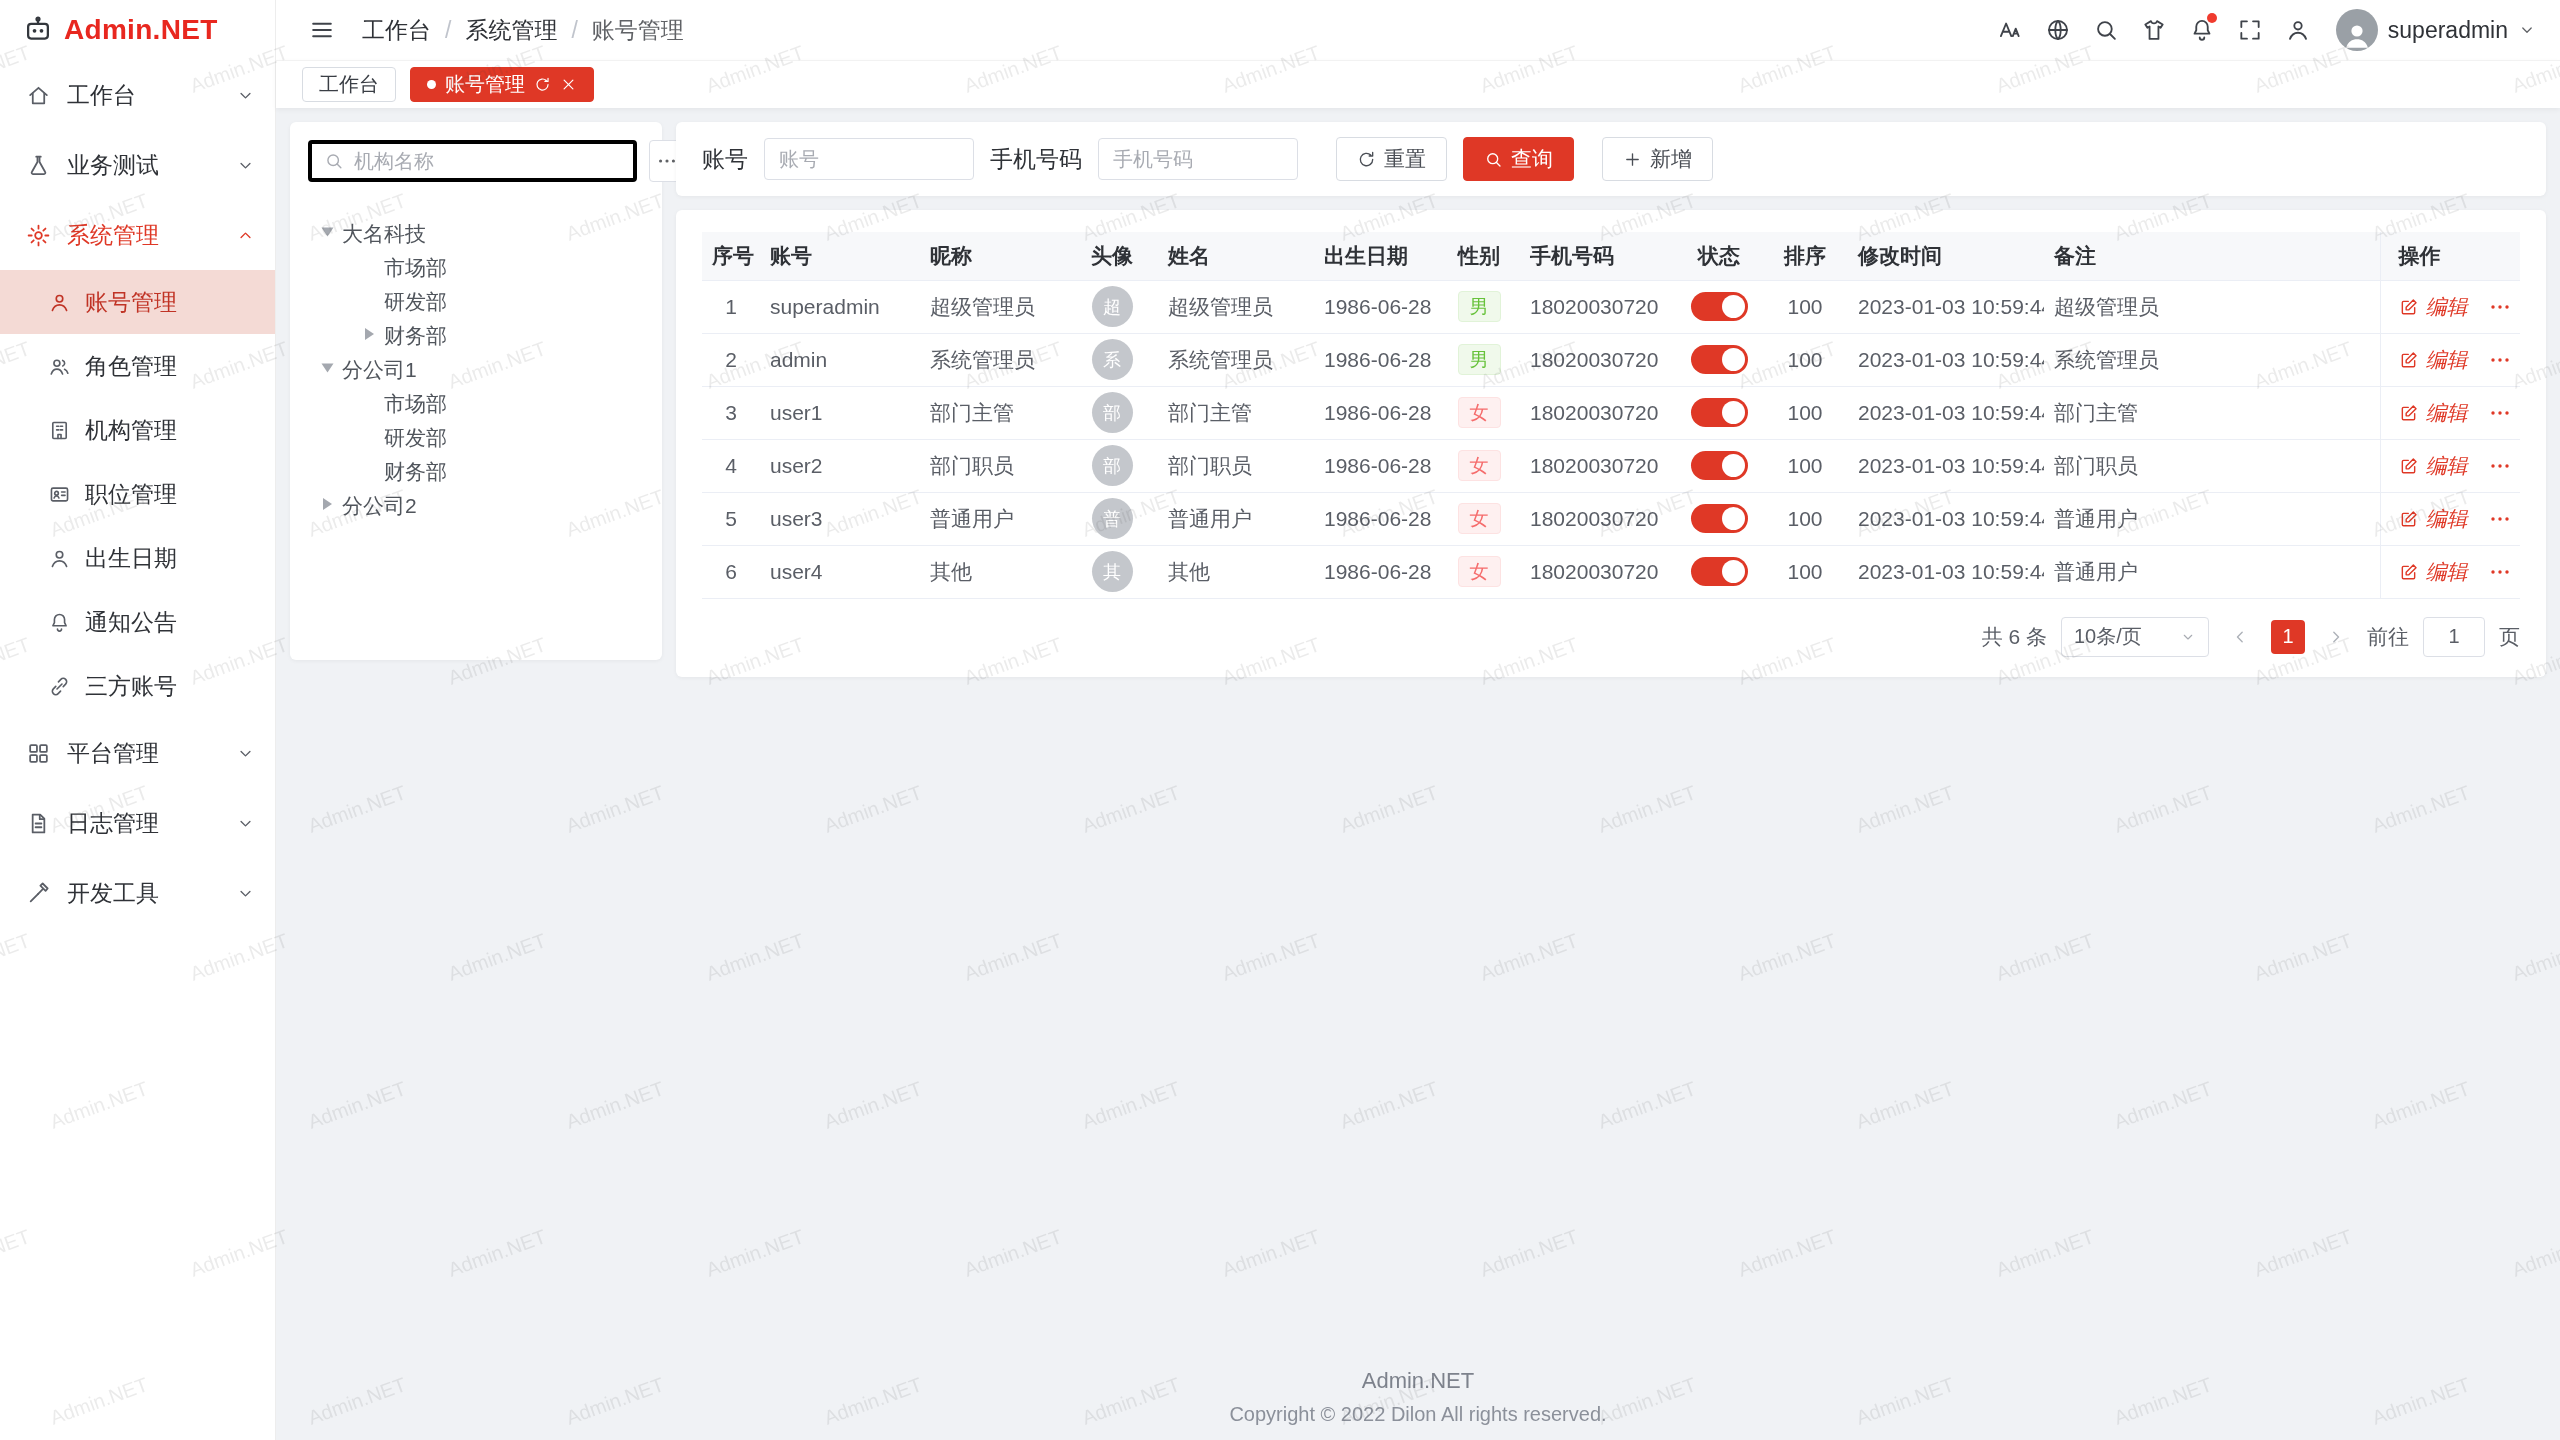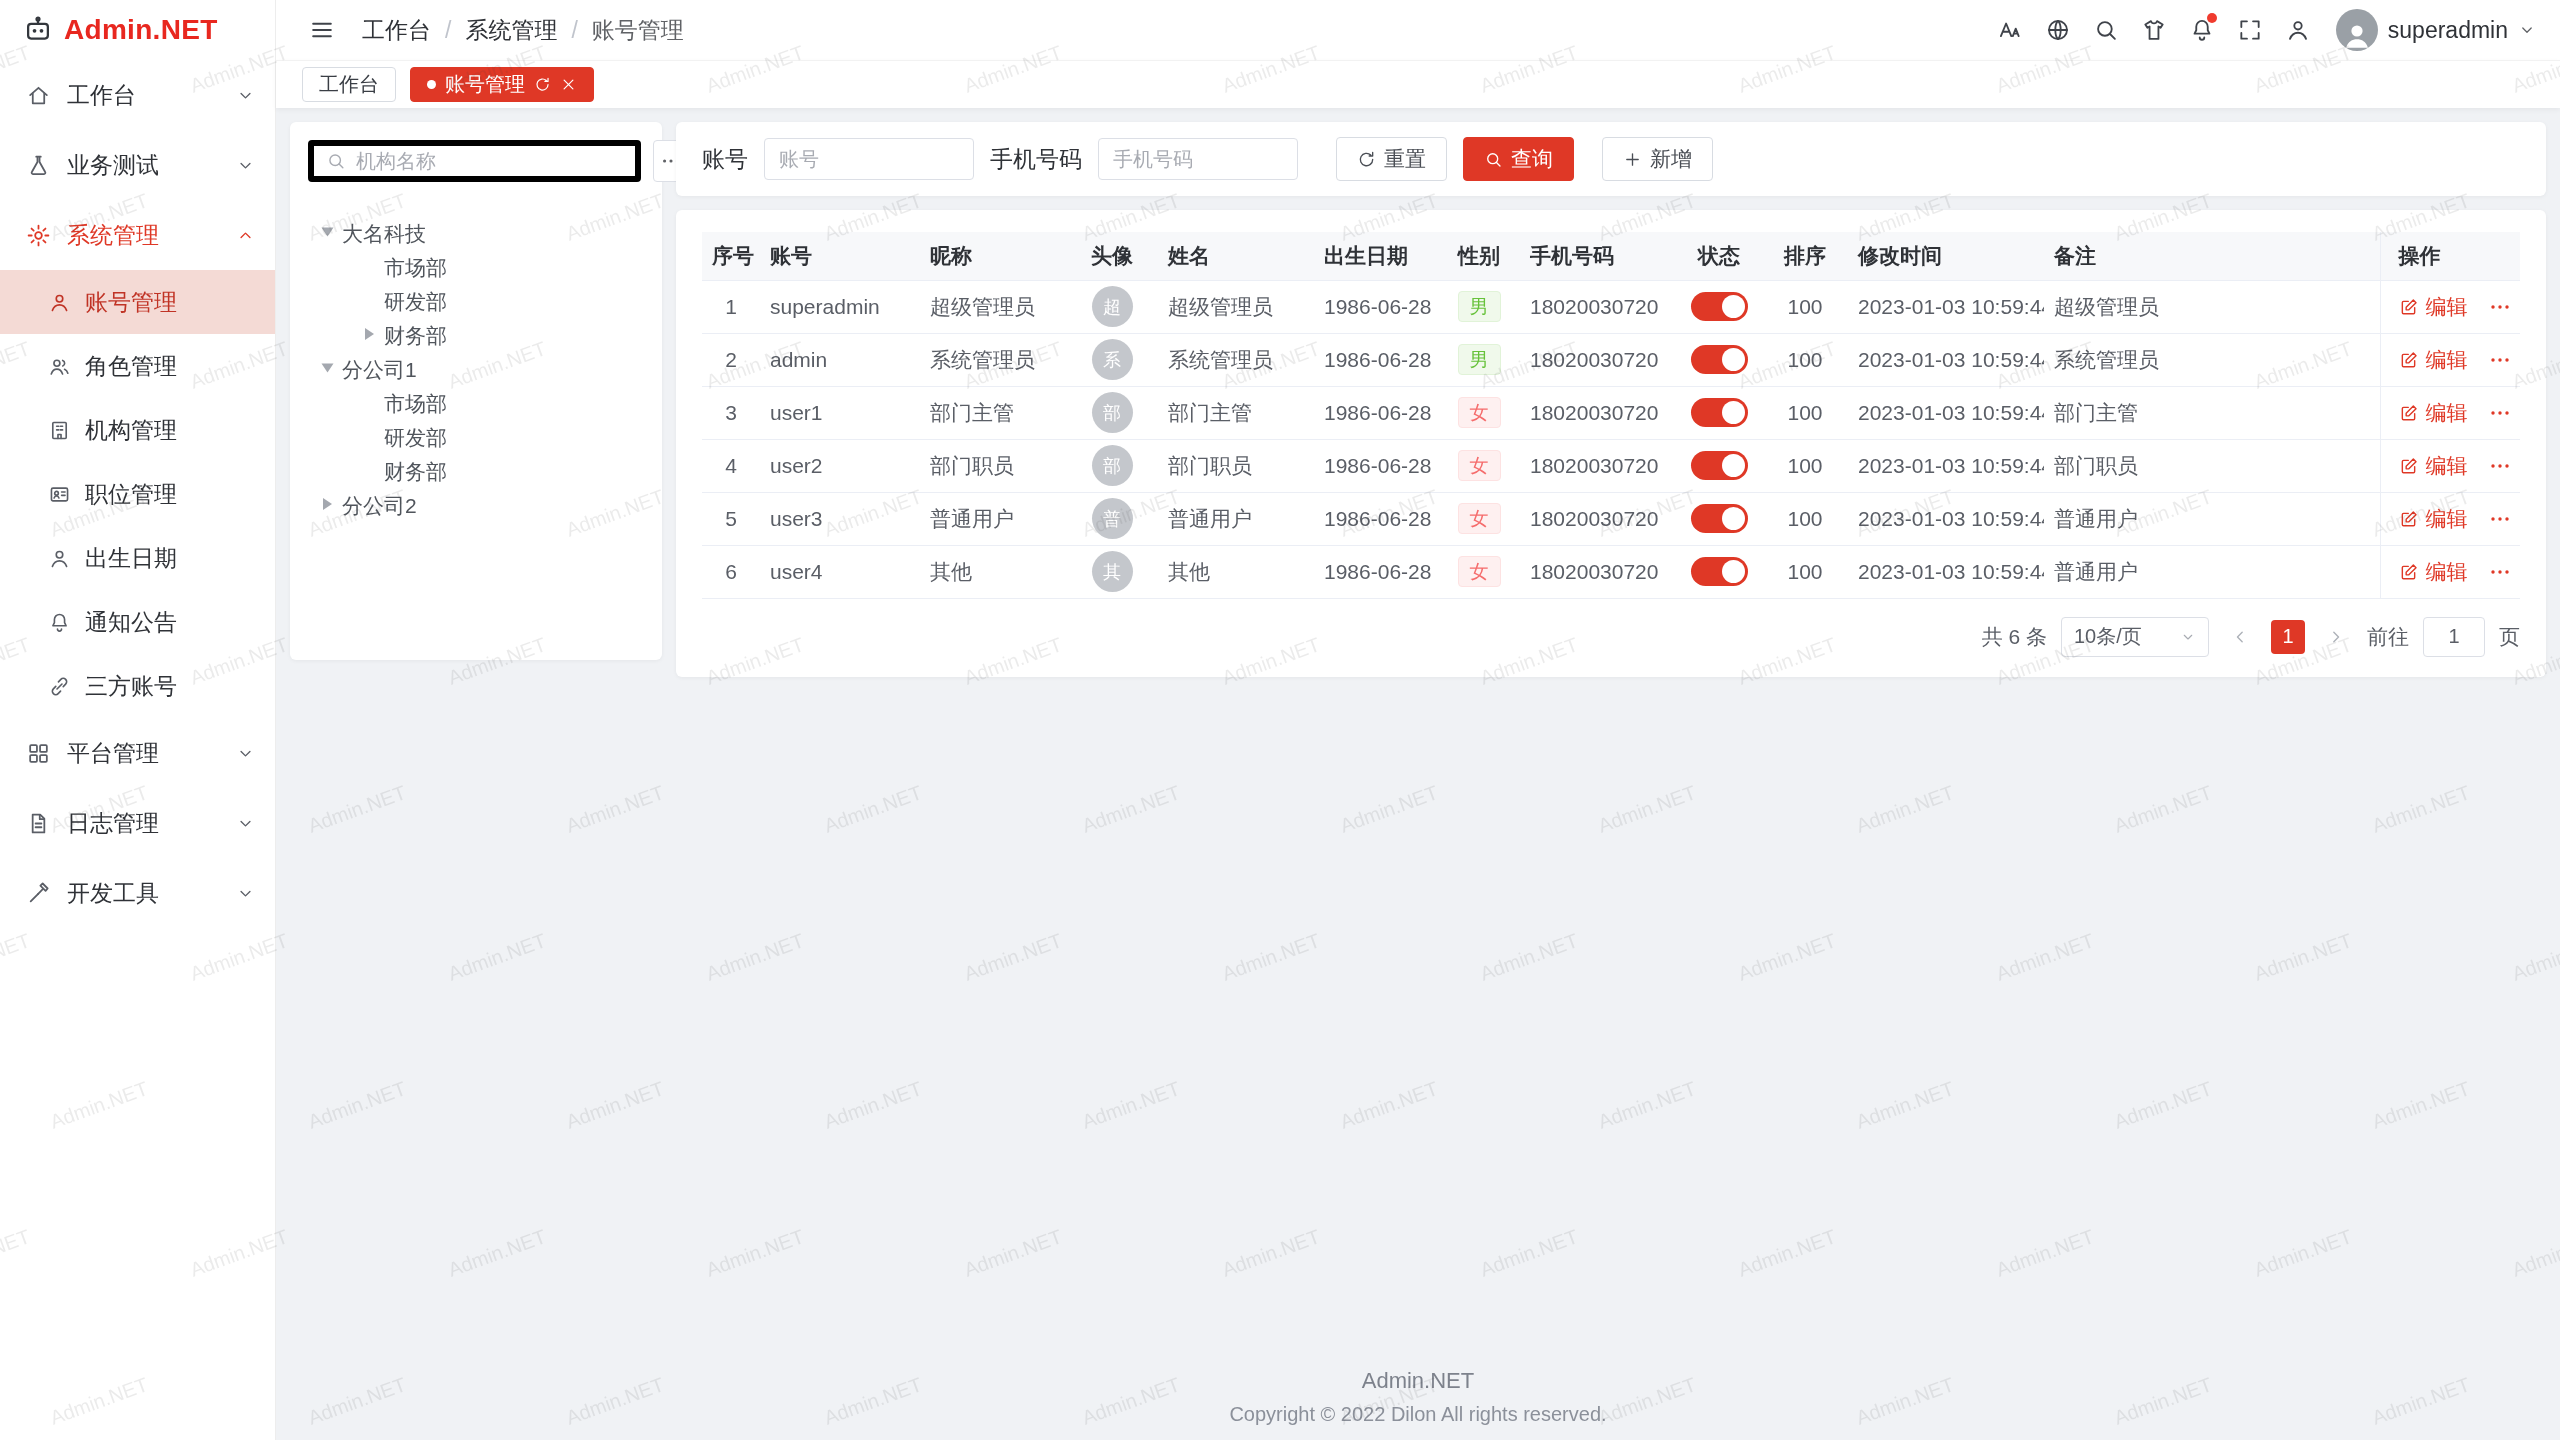--- a/index.html
+++ b/index.html
@@ -55,21 +55,21 @@
   .tab.active{background:var(--primary);border-color:var(--primary);color:#fff;}
   .tab .dot{width:9px;height:9px;border-radius:50%;background:#fff;}
   .t-ic{width:17px !important;height:17px !important;}
 
   .content{flex:1;display:flex;align-items:flex-start;gap:14px;padding:14px;min-height:0;}
   .card{background:#fff;border-radius:6px;box-shadow:0 1px 4px rgba(0,0,0,.05);}
 
   
   .tree-card{width:372px;height:538px;padding:18px;flex-shrink:0;}
   .tree-search-row{display:flex;gap:12px;}
-  .tree-search{flex:1;height:42px;border:6px solid #000000;border-radius:4px;display:flex;align-items:center;gap:8px;padding:0 12px;}
+  .tree-search{flex:1;height:42px;border:4px solid #000000;border-radius:4px;display:flex;align-items:center;gap:8px;padding:0 12px;}
   .tree-search .in-icon{width:20px;height:20px;color:#a8abb2;}
   .tree-search input{border:none;outline:none;flex:1;min-width:0;font-size:20px;color:#606266;font-family:inherit;background:transparent;}
   .tree-search input::placeholder{color:#a8abb2;}
   .more-btn{width:42px;height:42px;border:1px solid #dcdfe6;border-radius:4px;background:#fff;color:#606266;
             display:flex;align-items:center;justify-content:center;cursor:pointer;}
   .more-btn [data-icon]{width:22px;height:22px;}
   .tree{margin-top:38px;}
   .tree-node{height:34px;display:flex;font-size:21px;color:#50555c;cursor:pointer;}
   .tree-node.lvl0{padding-left:6px;}
   .tree-node.lvl1{padding-left:48px;}
@@ -104,21 +104,21 @@
   .tbl-avatar{display:inline-flex;width:41px;height:41px;border-radius:50%;background:#c4c7cc;color:#fff;
               font-size:18px;align-items:center;justify-content:center;vertical-align:middle;}
   .tag{display:inline-block;padding:5px 11px;border-radius:4px;font-size:19px;line-height:1;}
   .tag.male{color:#67c23a;background:#f0f9eb;border:1px solid #e1f3d8;}
   .tag.female{color:#f56c6c;background:#fef0f0;border:1px solid #fde2e2;}
   .switch{display:inline-block;width:57px;height:29px;border-radius:15px;background:#dcdfe6;position:relative;
           cursor:pointer;vertical-align:middle;}
   .switch.on{background:var(--primary);}
   .switch .knob{position:absolute;top:3px;left:3px;width:23px;height:23px;border-radius:50%;background:#fff;}
   .switch.on .knob{left:auto;right:3px;}
-  .op-edit{display:inline-flex;align-items:center;gap:7px;color:var(--primary);cursor:pointer;vertical-align:middle;}
+  .op-edit{display:inline-flex;align-items:center;gap:7px;color:var(--primary);cursor:pointer;vertical-align:middle;font-style:italic;}
   .op-ic{width:20px !important;height:20px !important;}
   .op-more{width:24px !important;height:24px !important;color:var(--primary);margin-left:20px;cursor:pointer;vertical-align:middle;}
 
   .pagination{display:flex;align-items:center;justify-content:flex-end;gap:14px;margin-top:18px;font-size:21px;color:#5a5e66;}
   .page-size{height:40px;min-width:148px;border:1px solid #dcdfe6;border-radius:4px;display:flex;align-items:center;
              justify-content:space-between;gap:10px;padding:0 12px;font-size:20px;cursor:pointer;}
   .page-size .s-chev{width:16px;height:16px;color:#a8abb2;}
   .pg-arrow{width:34px;height:34px;border:none;background:transparent;color:#aeb2b9;display:flex;align-items:center;
             justify-content:center;cursor:pointer;padding:0;}
   .pg-arrow [data-icon]{width:20px;height:20px;}

